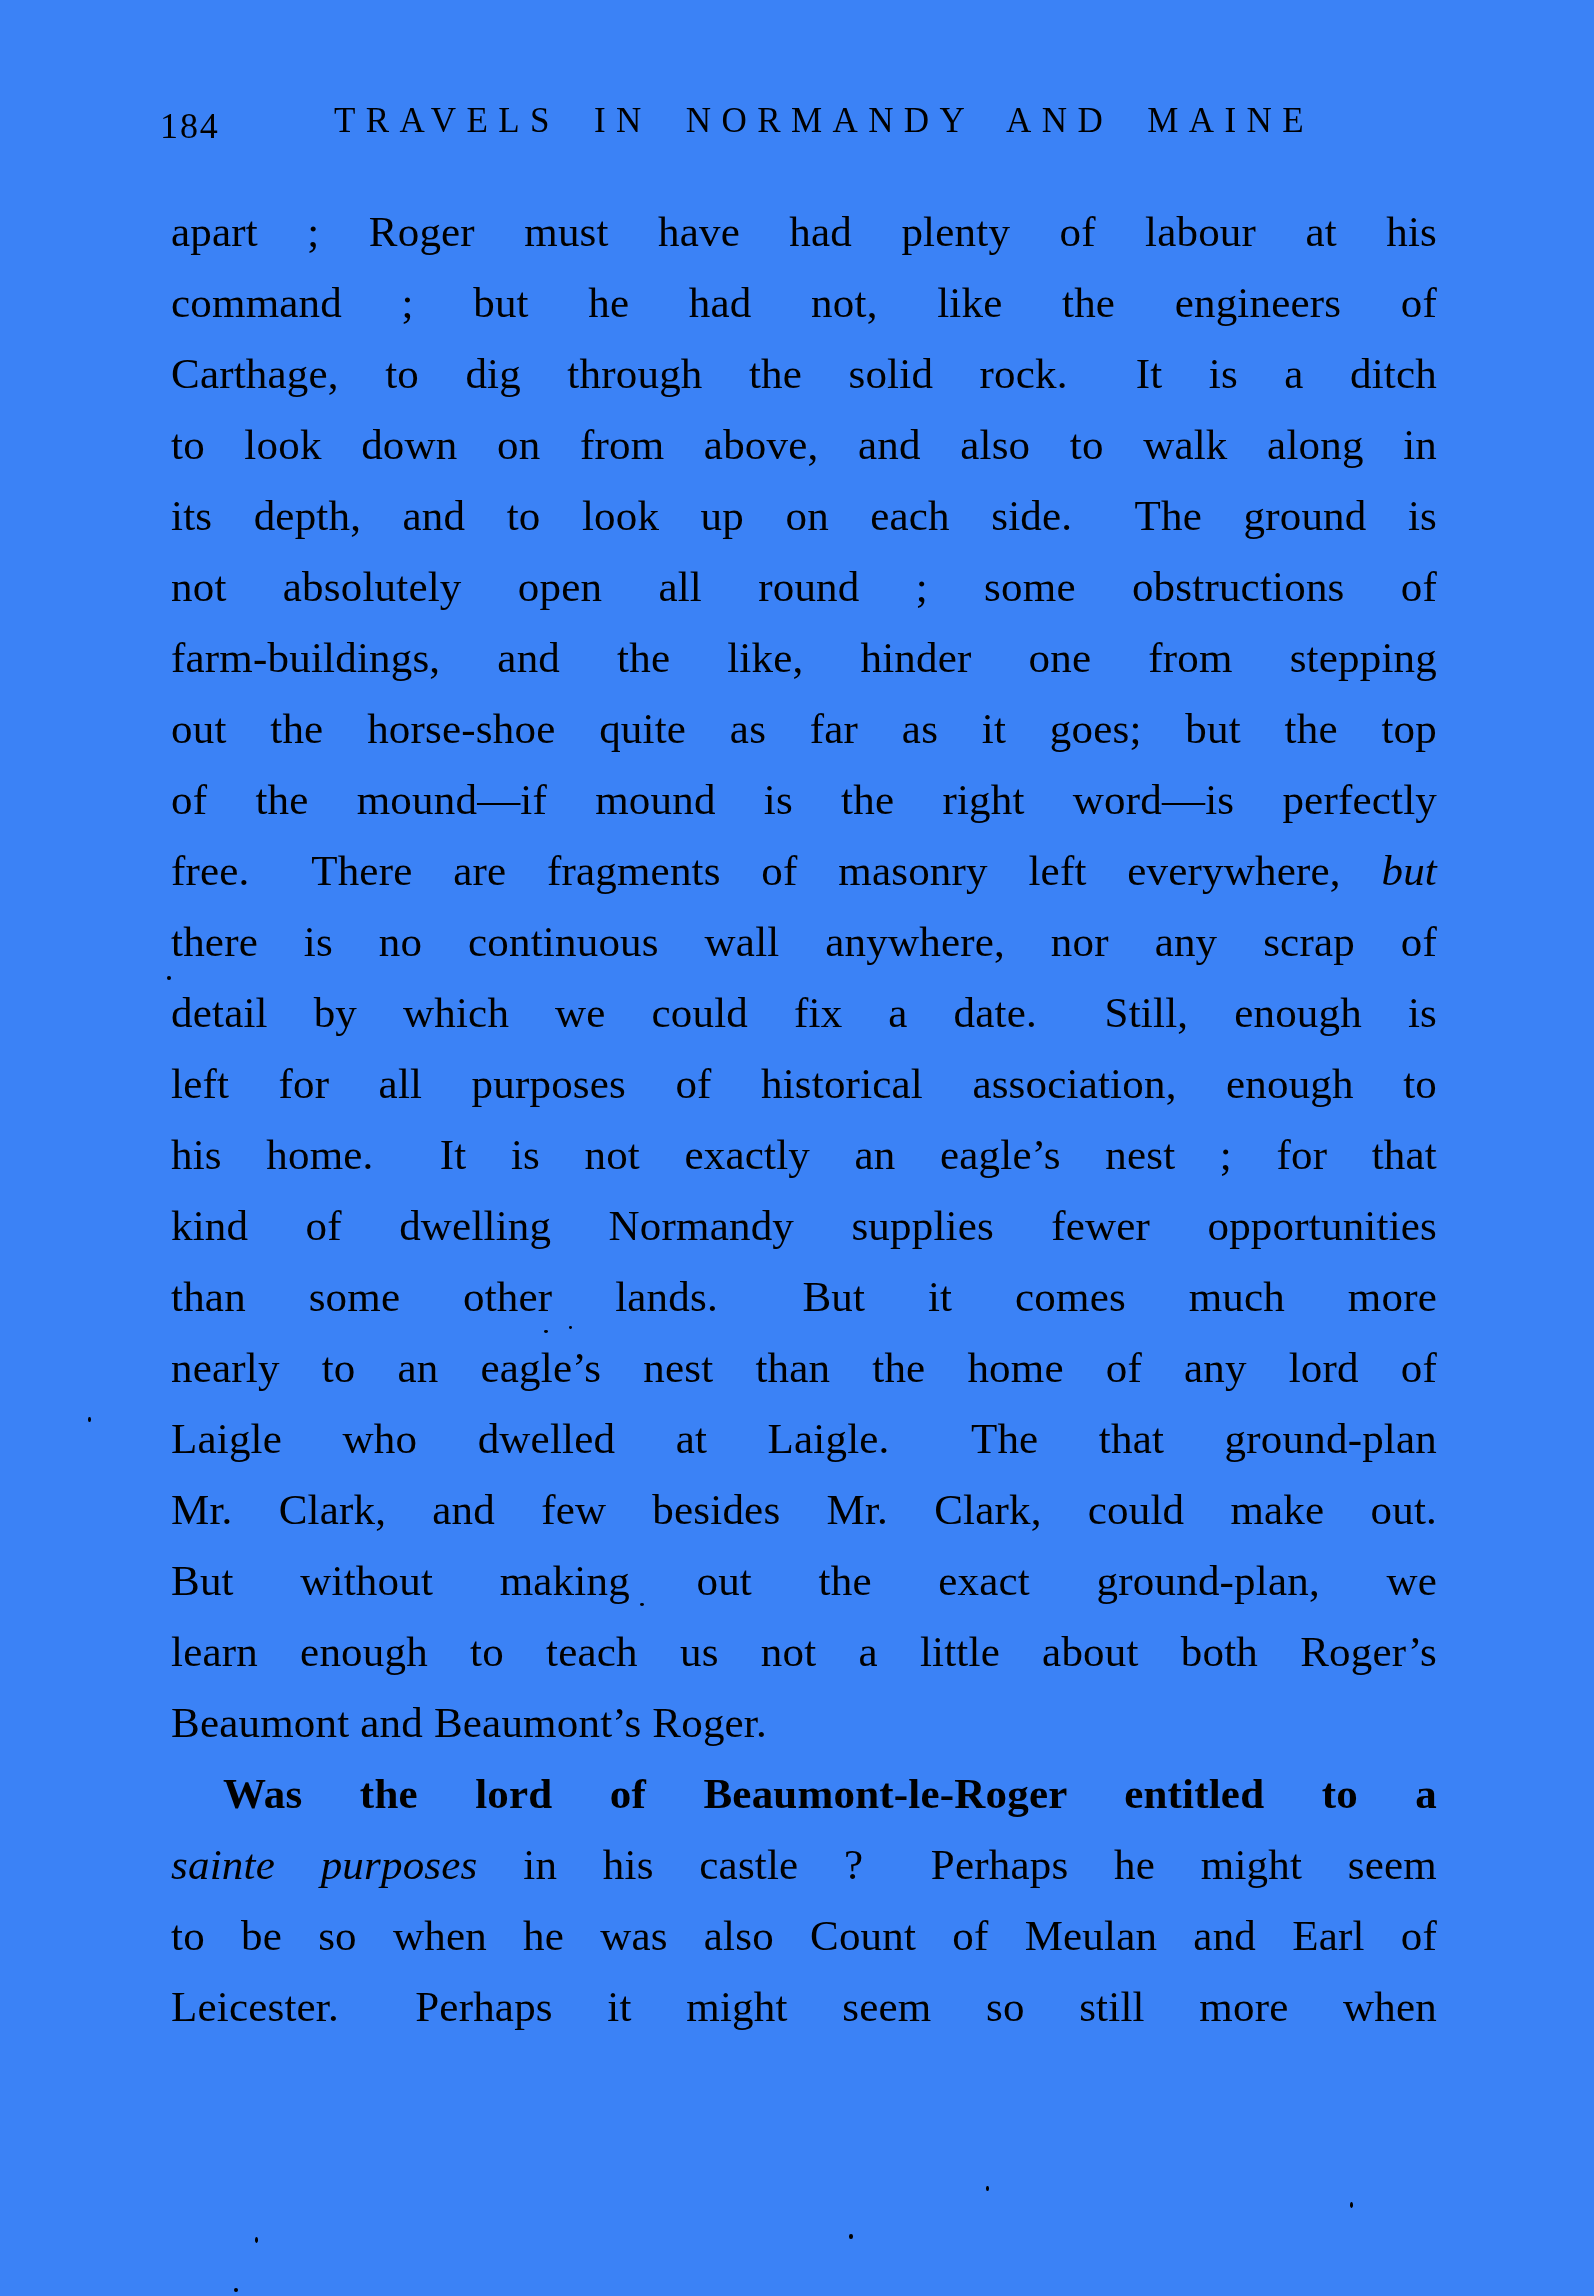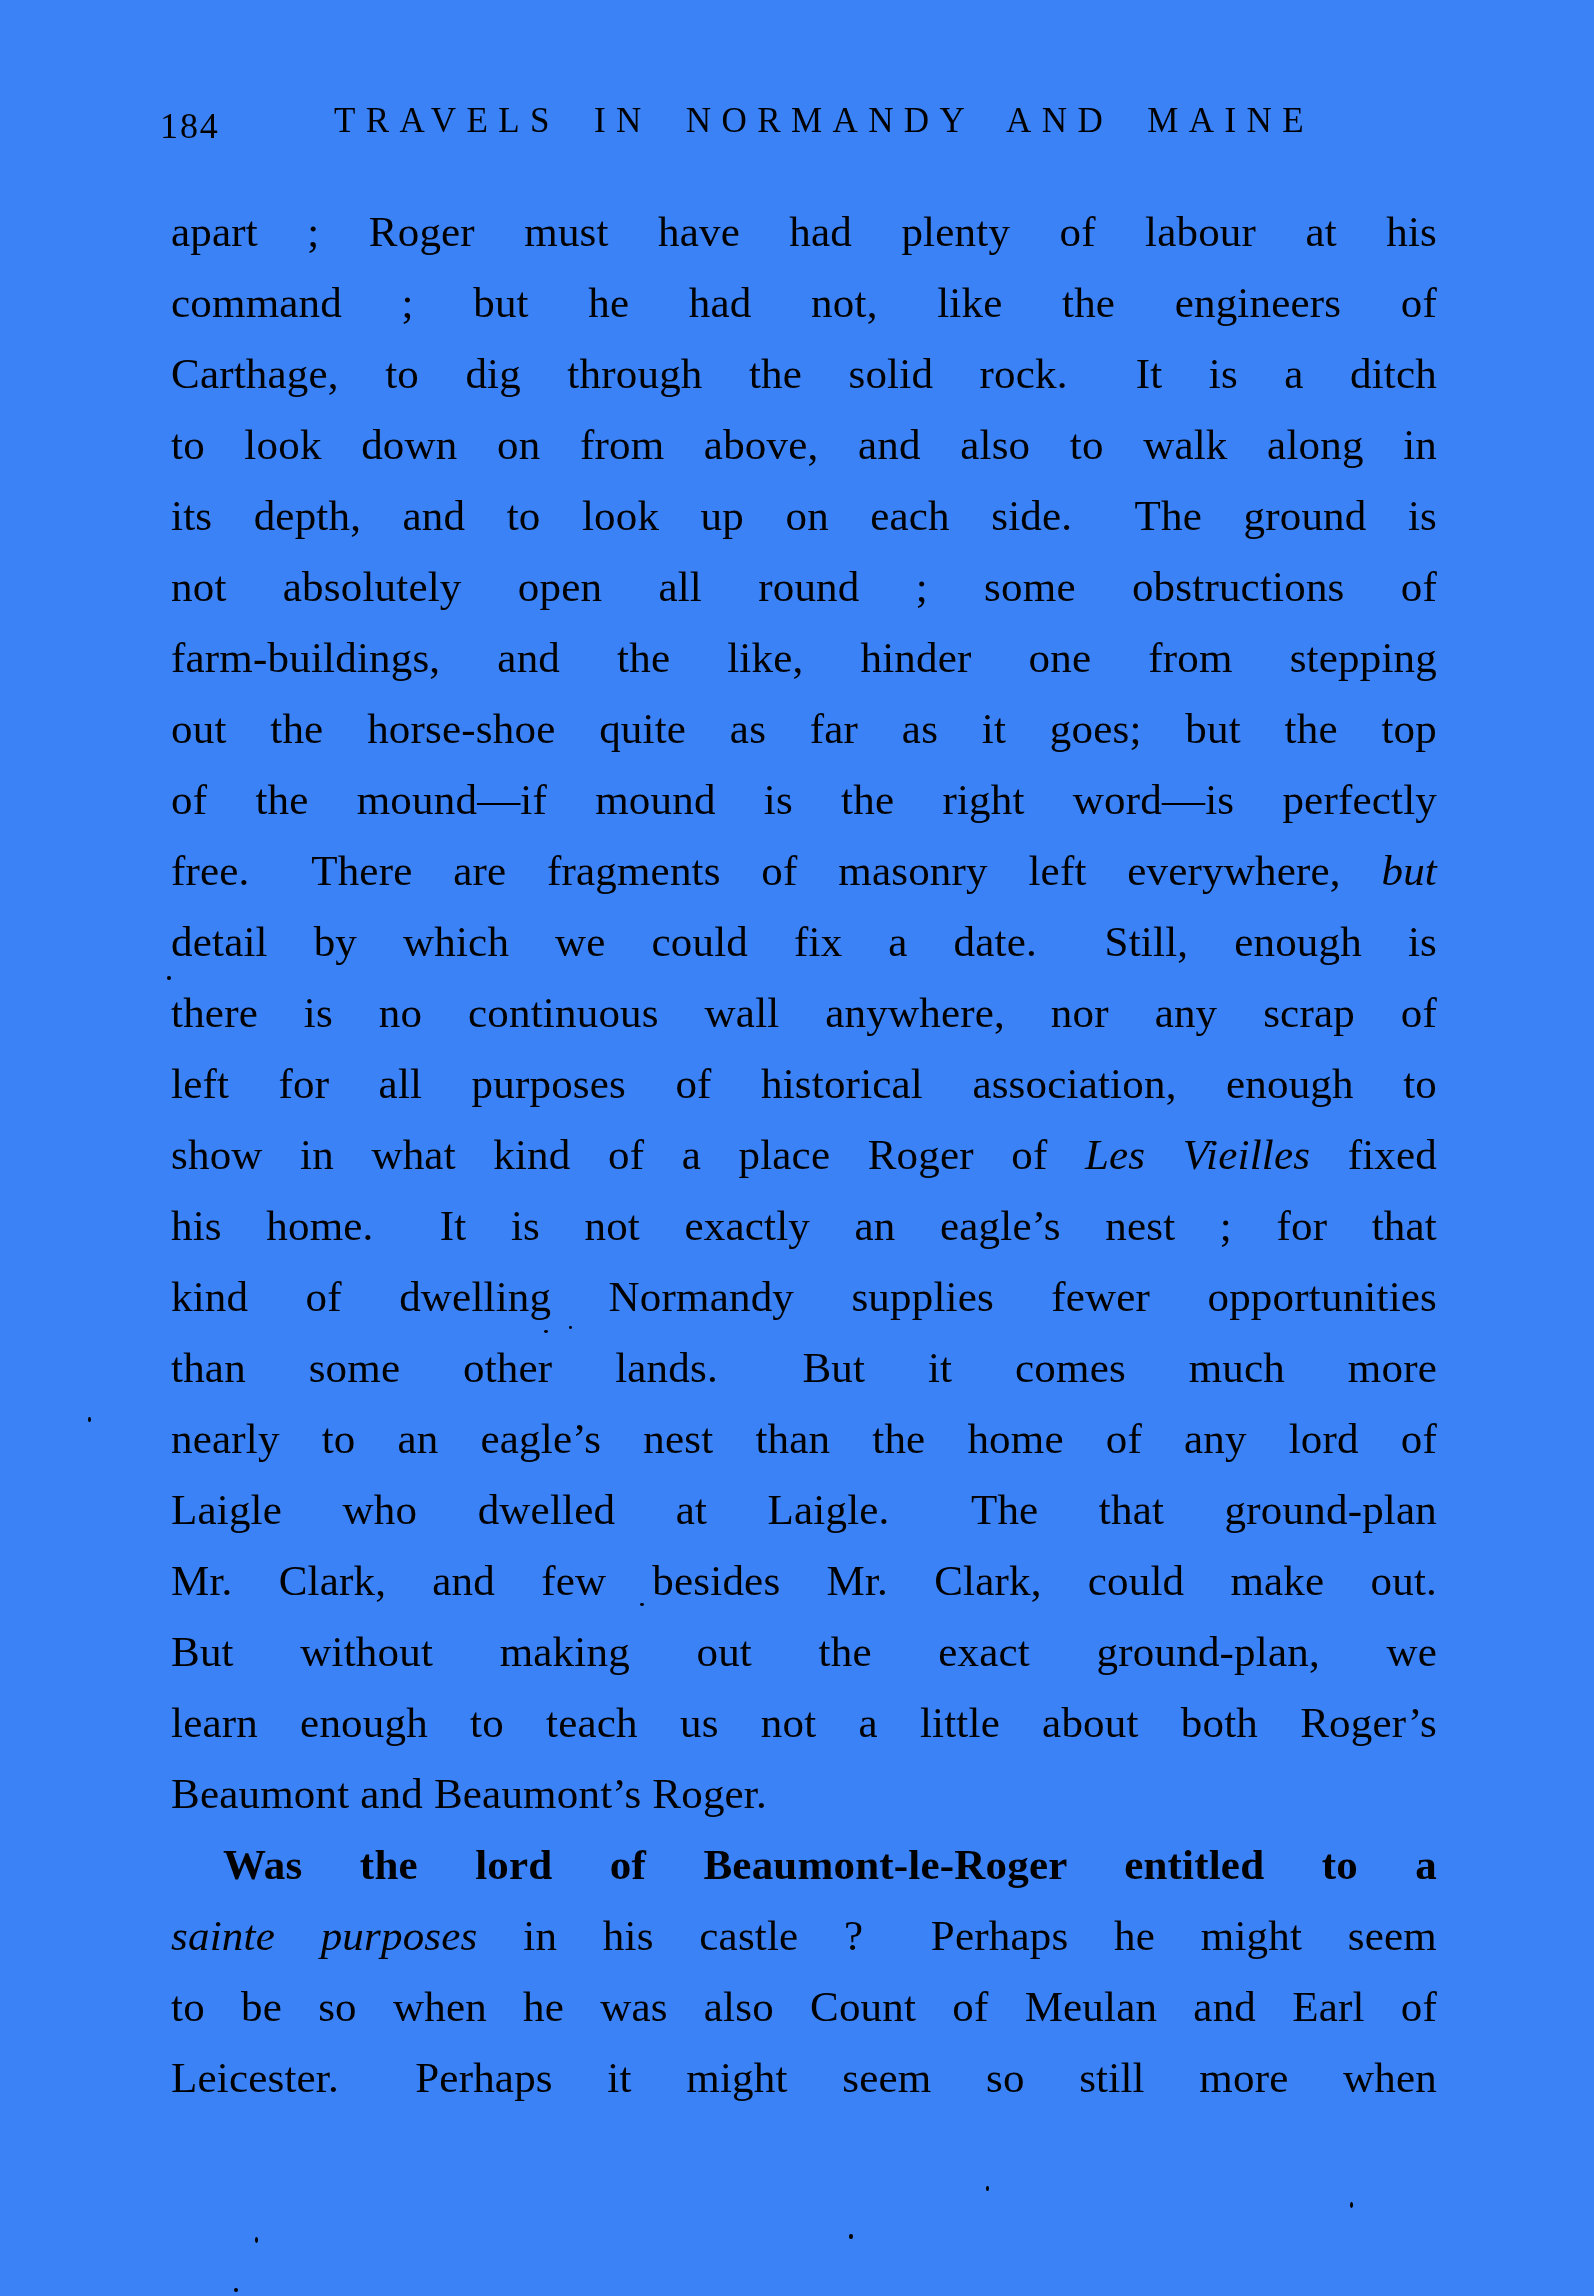--- a/index.html
+++ b/index.html
@@ -67,24 +67,23 @@
       <div class="line"><span>apart ; Roger must have had plenty of labour at his</span></div>
       <div class="line"><span>command ; but he had not, like the engineers of</span></div>
       <div class="line"><span>Carthage, to dig through the solid rock.  It is a ditch</span></div>
       <div class="line"><span>to look down on from above, and also to walk along in</span></div>
       <div class="line"><span>its depth, and to look up on each side.  The ground is</span></div>
       <div class="line"><span>not absolutely open all round ; some obstructions of</span></div>
       <div class="line"><span>farm-buildings, and the like, hinder one from stepping</span></div>
       <div class="line"><span>out the horse-shoe quite as far as it goes; but the top</span></div>
       <div class="line"><span>of the mound—if mound is the right word—is perfectly</span></div>
       <div class="line"><span>free.  There are fragments of masonry left everywhere, </span><i>but</i></div>
+      <div class="line"><span>there is no continuous wall anywhere, nor any scrap of</span></div>
       <div class="line"><span>detail by which we could fix a date.  Still, enough is</span></div>
-      <div class="line"><span>there is no continuous wall anywhere, nor any scrap of</span></div>
       <div class="line"><span>left for all purposes of historical association, enough to</span></div>
-      <div class="line"><span>show in what kind of a place Roger of </span><i>Les Vieilles</i><span> fixed</span></div>
       <div class="line"><span>his home.  It is not exactly an eagle’s nest ; for that</span></div>
       <div class="line"><span>kind of dwelling Normandy supplies fewer opportunities</span></div>
       <div class="line"><span>than some other lands.  But it comes much more</span></div>
       <div class="line"><span>nearly to an eagle’s nest than the home of any lord of</span></div>
       <div class="line"><span>Laigle who dwelled at Laigle.  The that ground-plan</span></div>
       <div class="line"><span>Mr. Clark, and few besides Mr. Clark, could make out.</span></div>
       <div class="line"><span>But without making out the exact ground-plan, we</span></div>
       <div class="line"><span>learn enough to teach us not a little about both Roger’s</span></div>
       <div class="line flush"><span>Beaumont and Beaumont’s Roger.</span></div>
       <div class="line indent"><span>Was the lord of Beaumont-le-Roger entitled to a</span></div>

